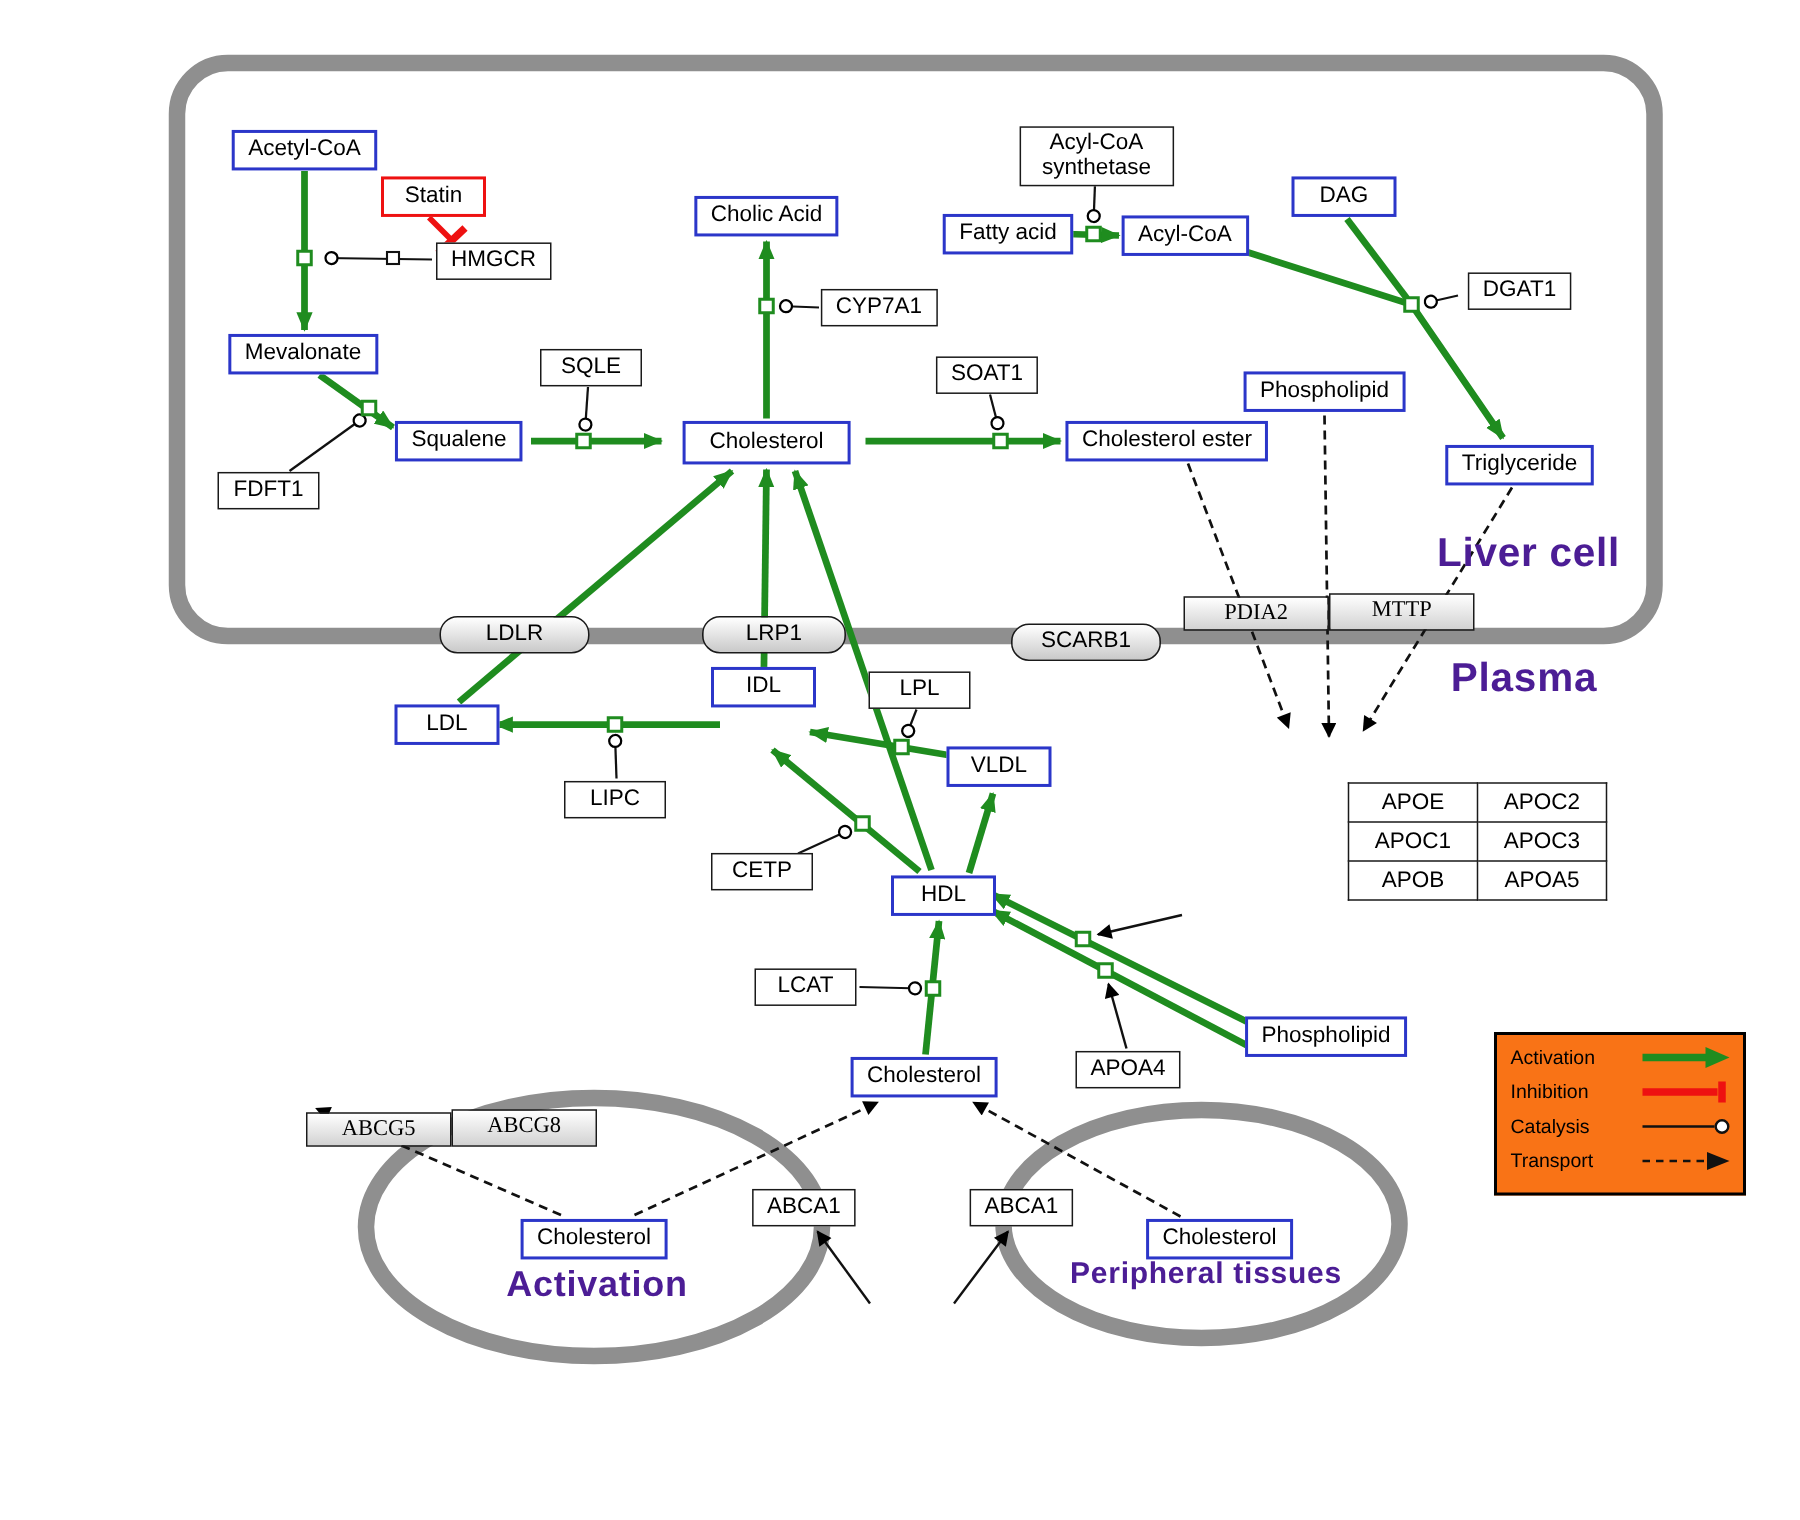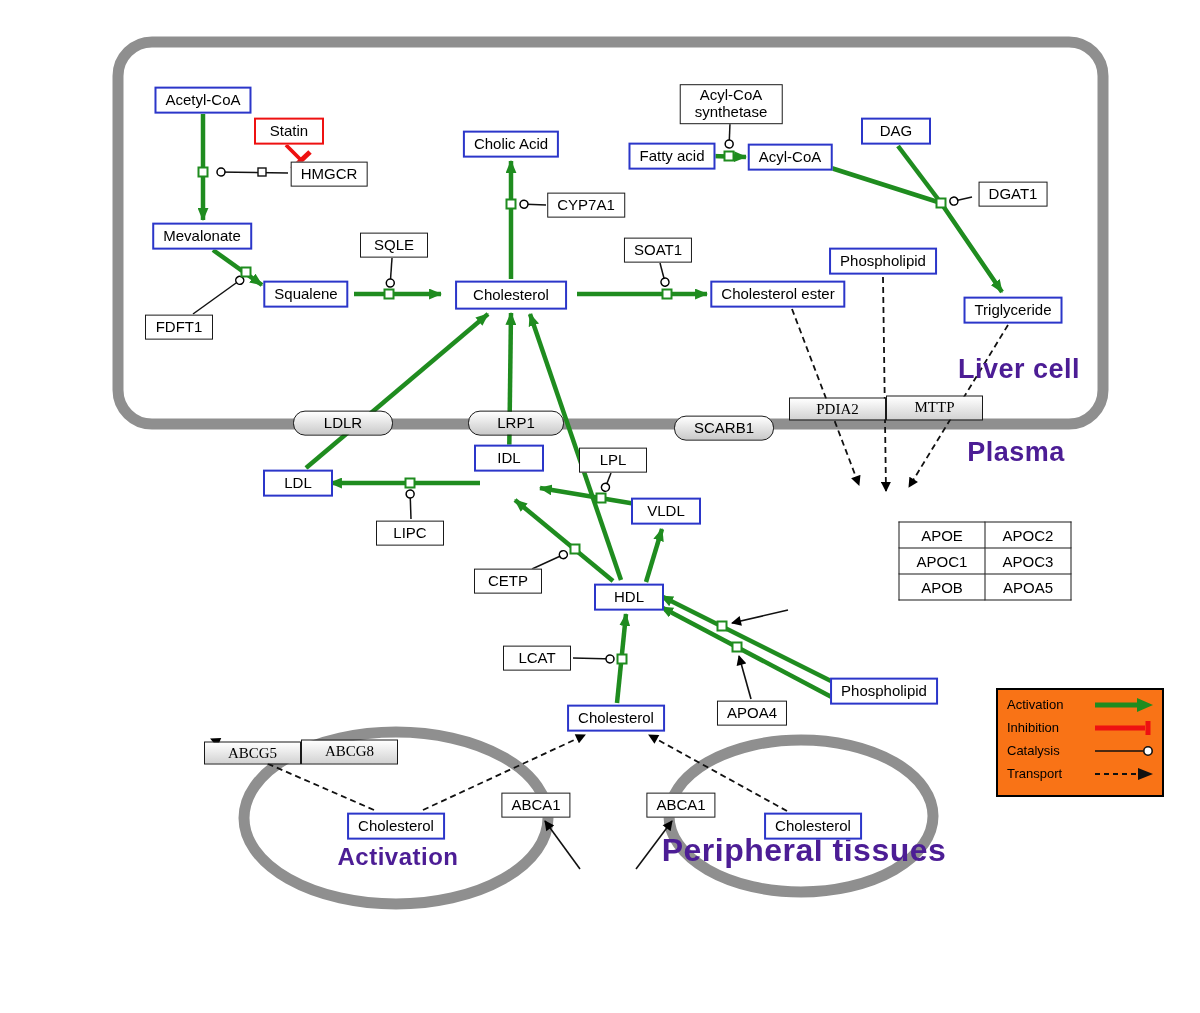--- a/index.html
+++ b/index.html
@@ -120,21 +120,21 @@
       <rect x="717.5" y="621.5" width="9" height="9"></rect>
       <rect x="732.5" y="642.5" width="9" height="9"></rect>
       <rect x="617.5" y="654.5" width="9" height="9"></rect>
     </g>
     <rect x="258" y="168" width="8" height="8" fill="#fff" stroke="#111" stroke-width="1.4"></rect>
   </svg>
 
   <div class="region-label" style="left:1019px;top:369px;font-size:27px">Liver cell</div>
   <div class="region-label" style="left:1016px;top:452px;font-size:27px">Plasma</div>
   <div class="region-label" style="left:398px;top:857px;font-size:24px">Activation</div>
-  <div class="region-label" style="left:804px;top:850px;font-size:32px">Peripheral tissues</div>
+  <div class="region-label" style="left:804px;top:850px;font-size:20px">Peripheral tissues</div>
 
   <div class="node metabolite" style="left:203px;top:100px">Acetyl-CoA</div>
   <div class="node inhibitor" style="left:289px;top:131px">Statin</div>
   <div class="node enzyme" style="left:329px;top:174px">HMGCR</div>
   <div class="node metabolite" style="left:202px;top:236px">Mevalonate</div>
   <div class="node enzyme" style="left:179px;top:327px">FDFT1</div>
   <div class="node metabolite" style="left:306px;top:294px">Squalene</div>
   <div class="node enzyme" style="left:394px;top:245px">SQLE</div>
   <div class="node metabolite wide" style="left:511px;top:295px">Cholesterol</div>
   <div class="node metabolite" style="left:511px;top:144px">Cholic Acid</div>

